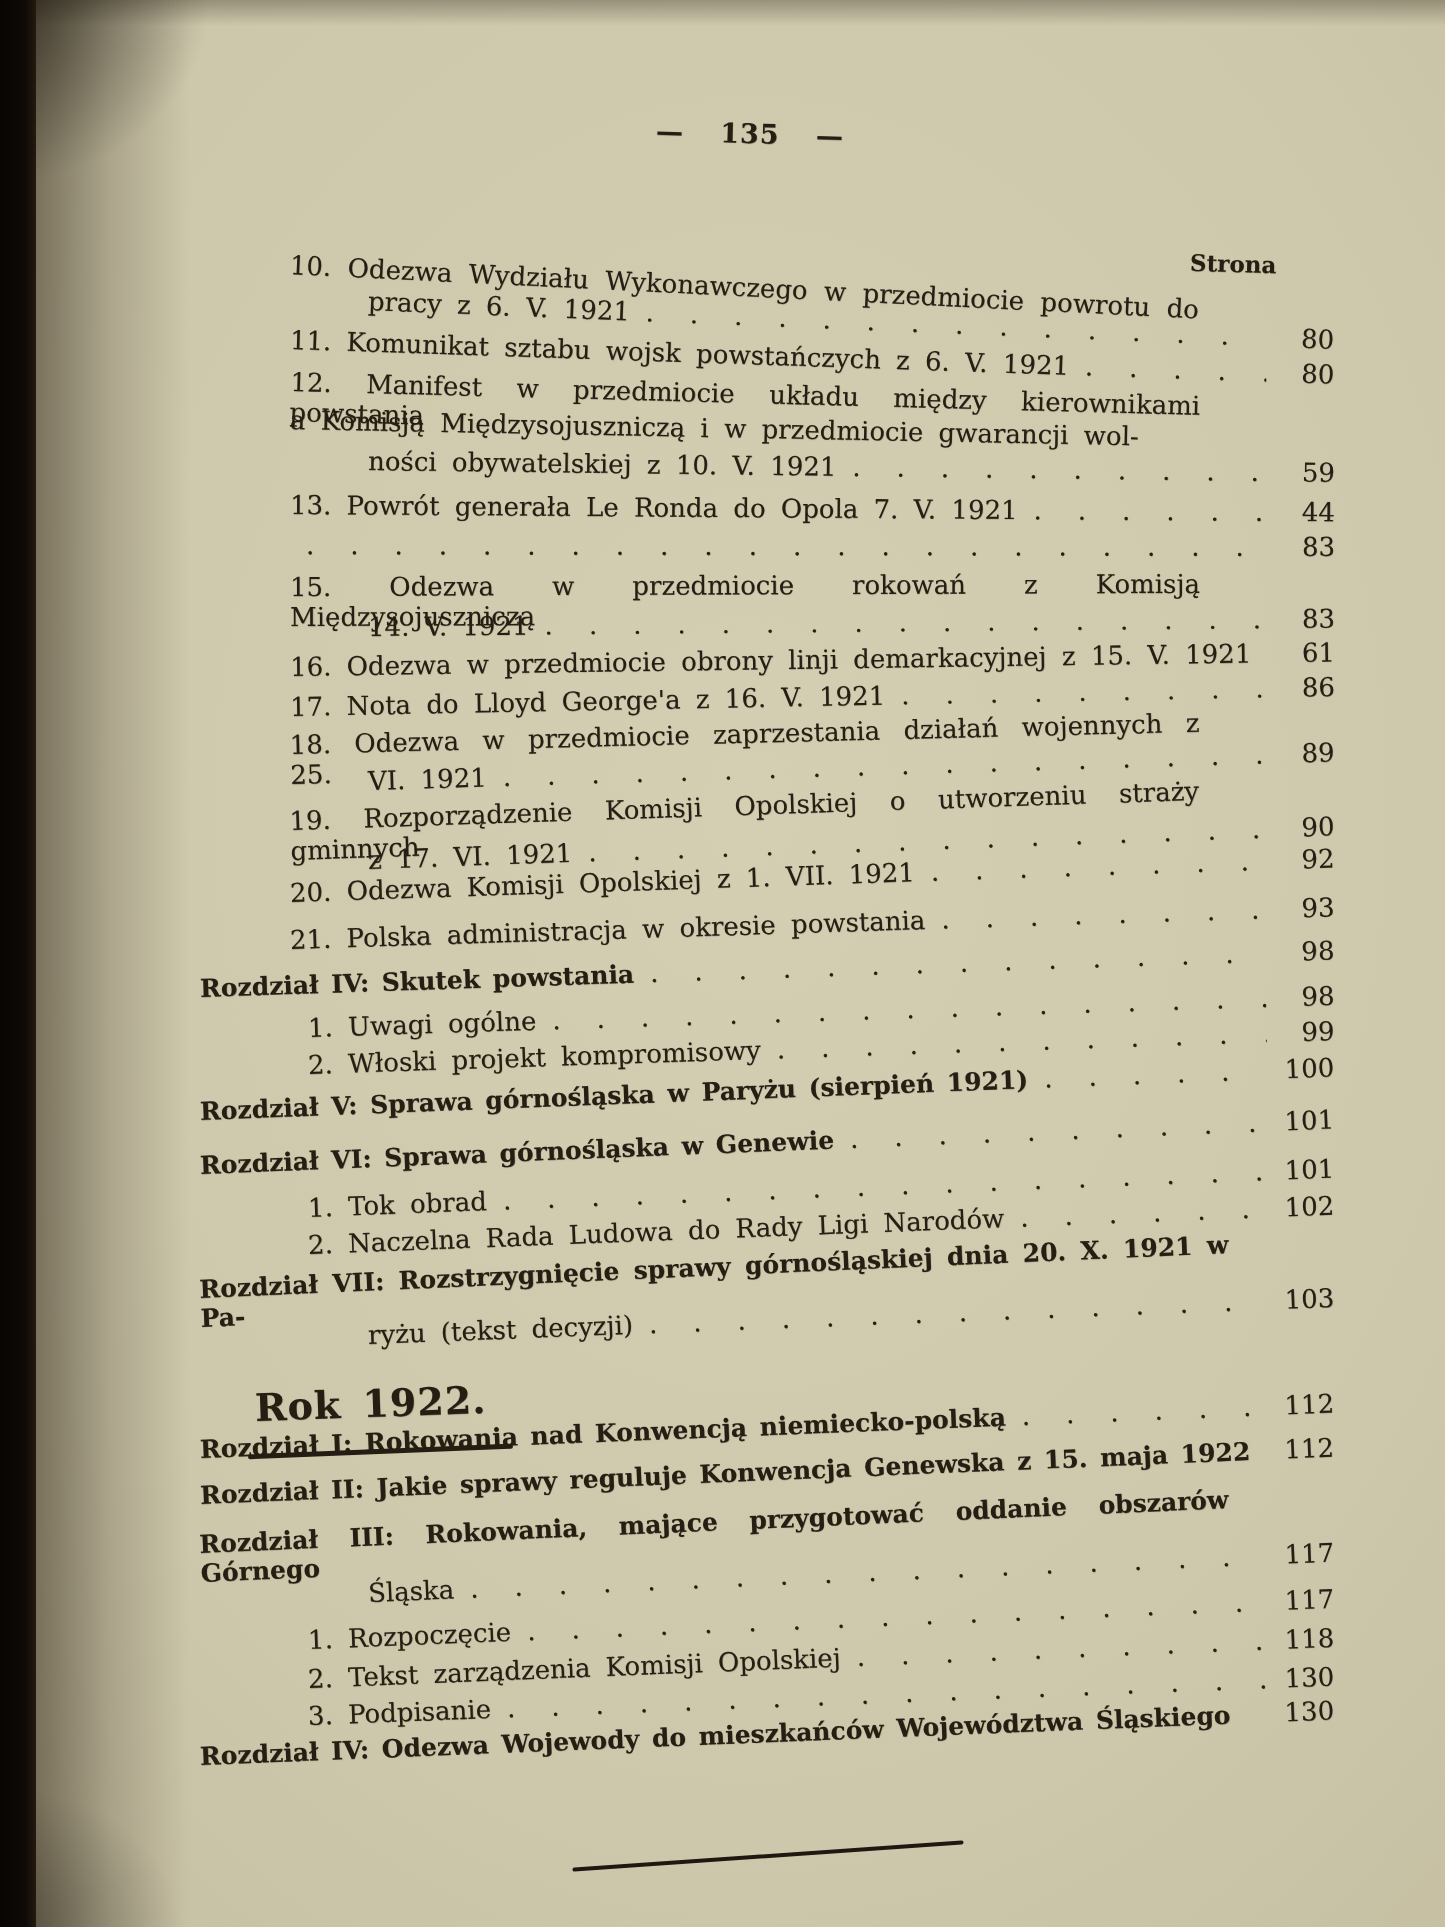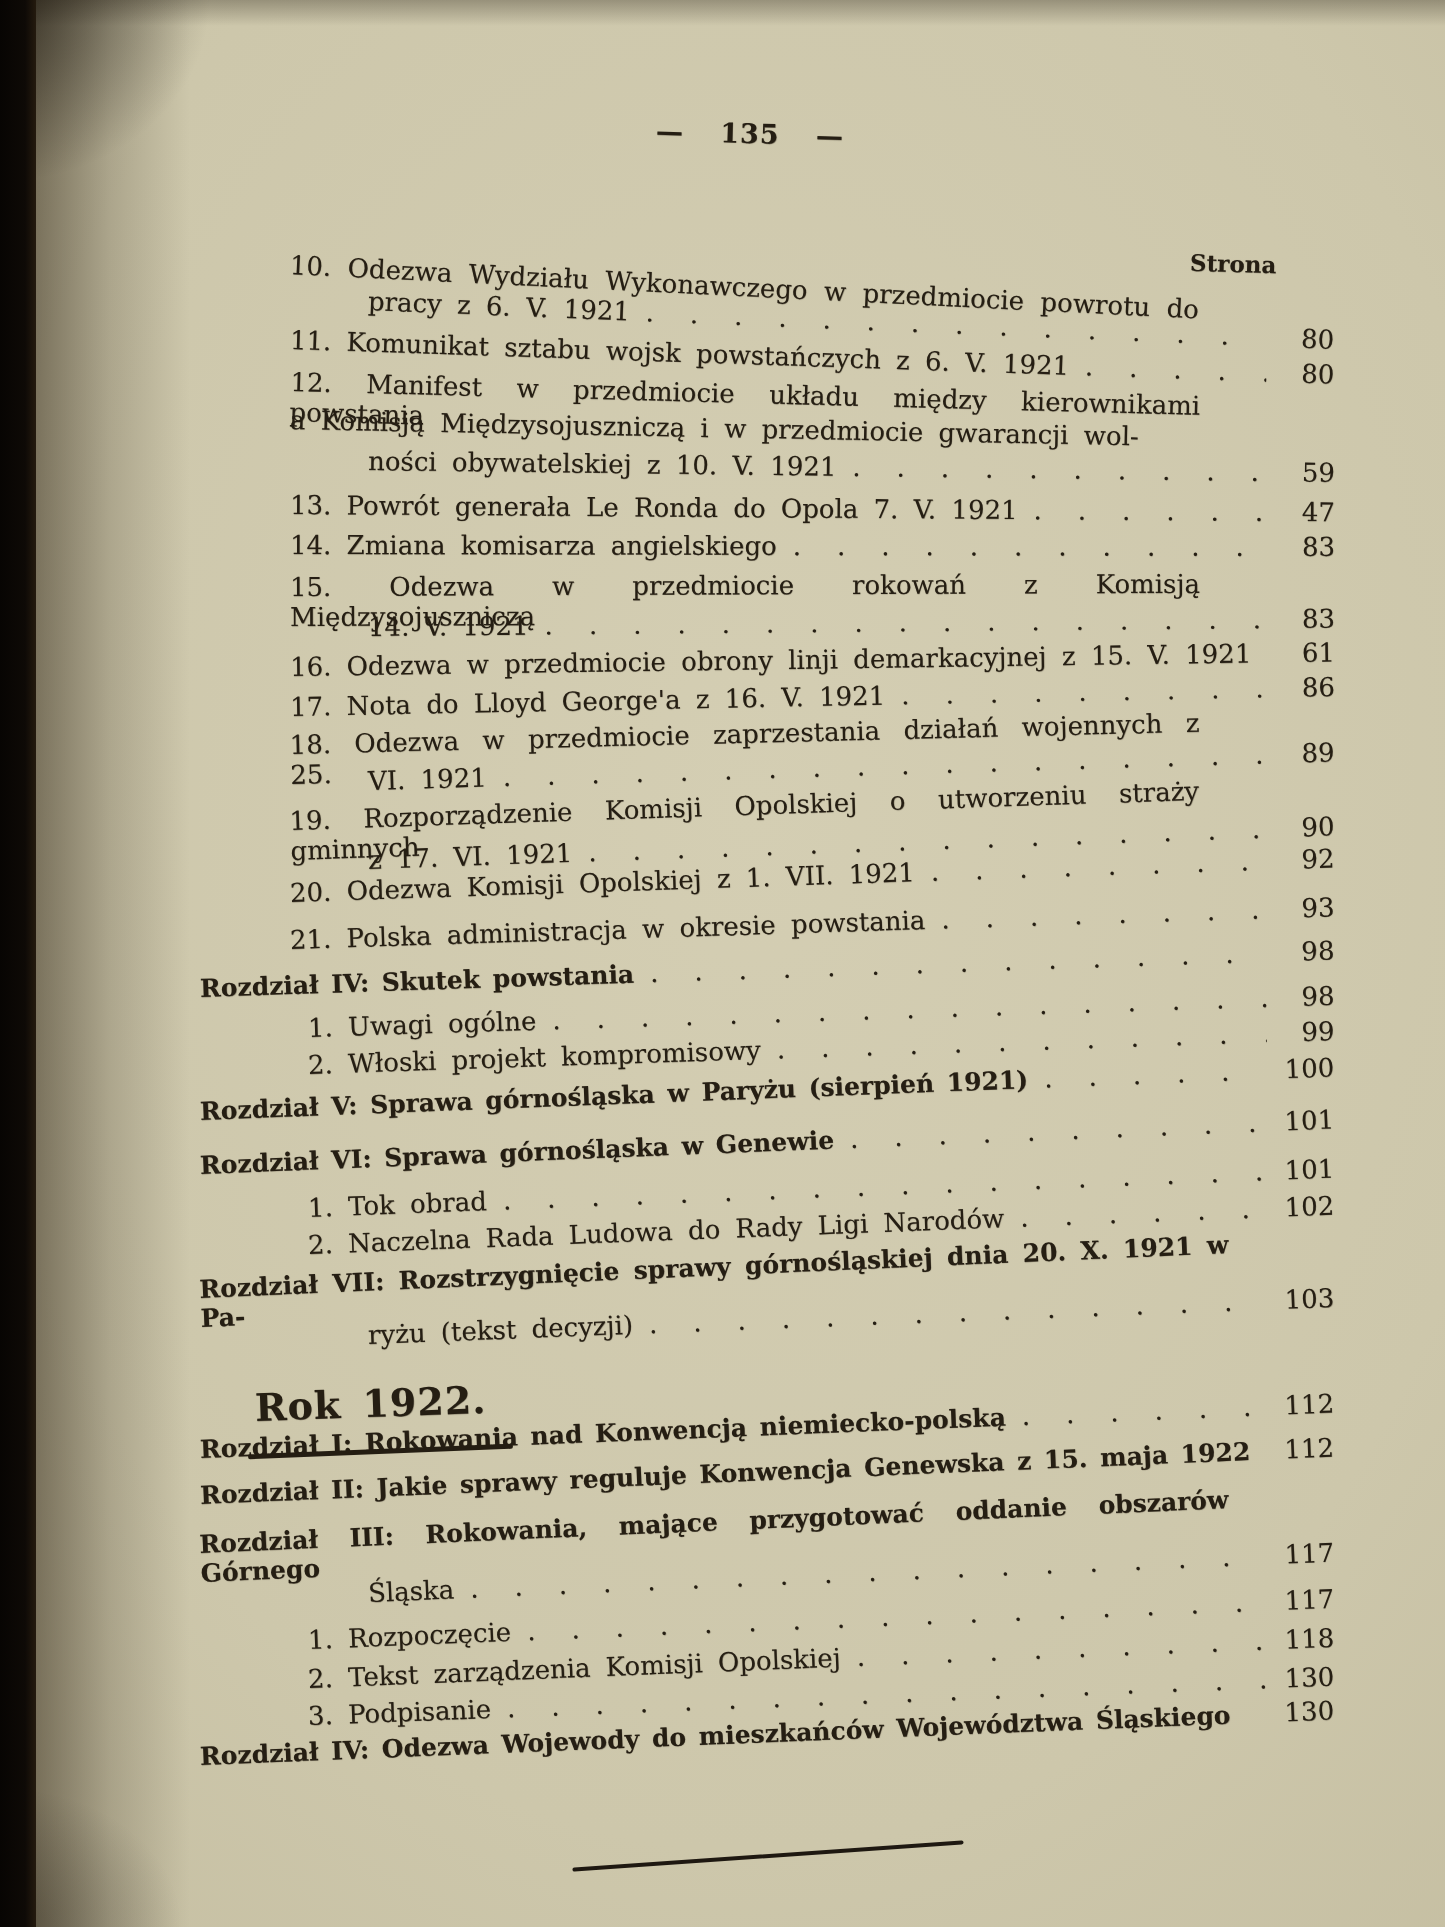--- a/index.html
+++ b/index.html
@@ -85,24 +85,23 @@
         <span class="txt">a Komisją Międzysojuszniczą i w przedmiocie gwarancji wol-</span>
       </div>
       <div class="row ink entry" style="left: 368px; top: 446px; width: 967px; transform: rotate(0.7deg);">
         <span class="txt">ności obywatelskiej z 10. V. 1921</span>
         <span class="dots">..............................</span>
         <span class="pg">59</span>
       </div>
       <div class="row ink entry" style="left: 290px; top: 490px; width: 1045px; transform: rotate(0.4deg);">
         <span class="txt">13. Powrót generała Le Ronda do Opola 7. V. 1921</span>
         <span class="dots">..............................</span>
-        <span class="pg">47</span>
+        <span class="pg">44</span>
       </div>
       <div class="row ink entry" style="left: 290px; top: 530px; width: 1045px; transform: rotate(0.1deg);">
-        <span class="txt">14. Zmiana komisarza angielskiego</span>
         <span class="dots">..............................</span>
         <span class="pg">83</span>
       </div>
       <div class="row ink entry spread" style="left: 290px; top: 572px; width: 910px; transform: rotate(-0.2deg);">
         <span class="txt">15. Odezwa w przedmiocie rokowań z Komisją Międzysojuszniczą</span>
       </div>
       <div class="row ink entry" style="left: 368px; top: 612px; width: 967px; transform: rotate(-0.5deg);">
         <span class="txt">14. V. 1921</span>
         <span class="dots">..............................</span>
         <span class="pg">83</span>

